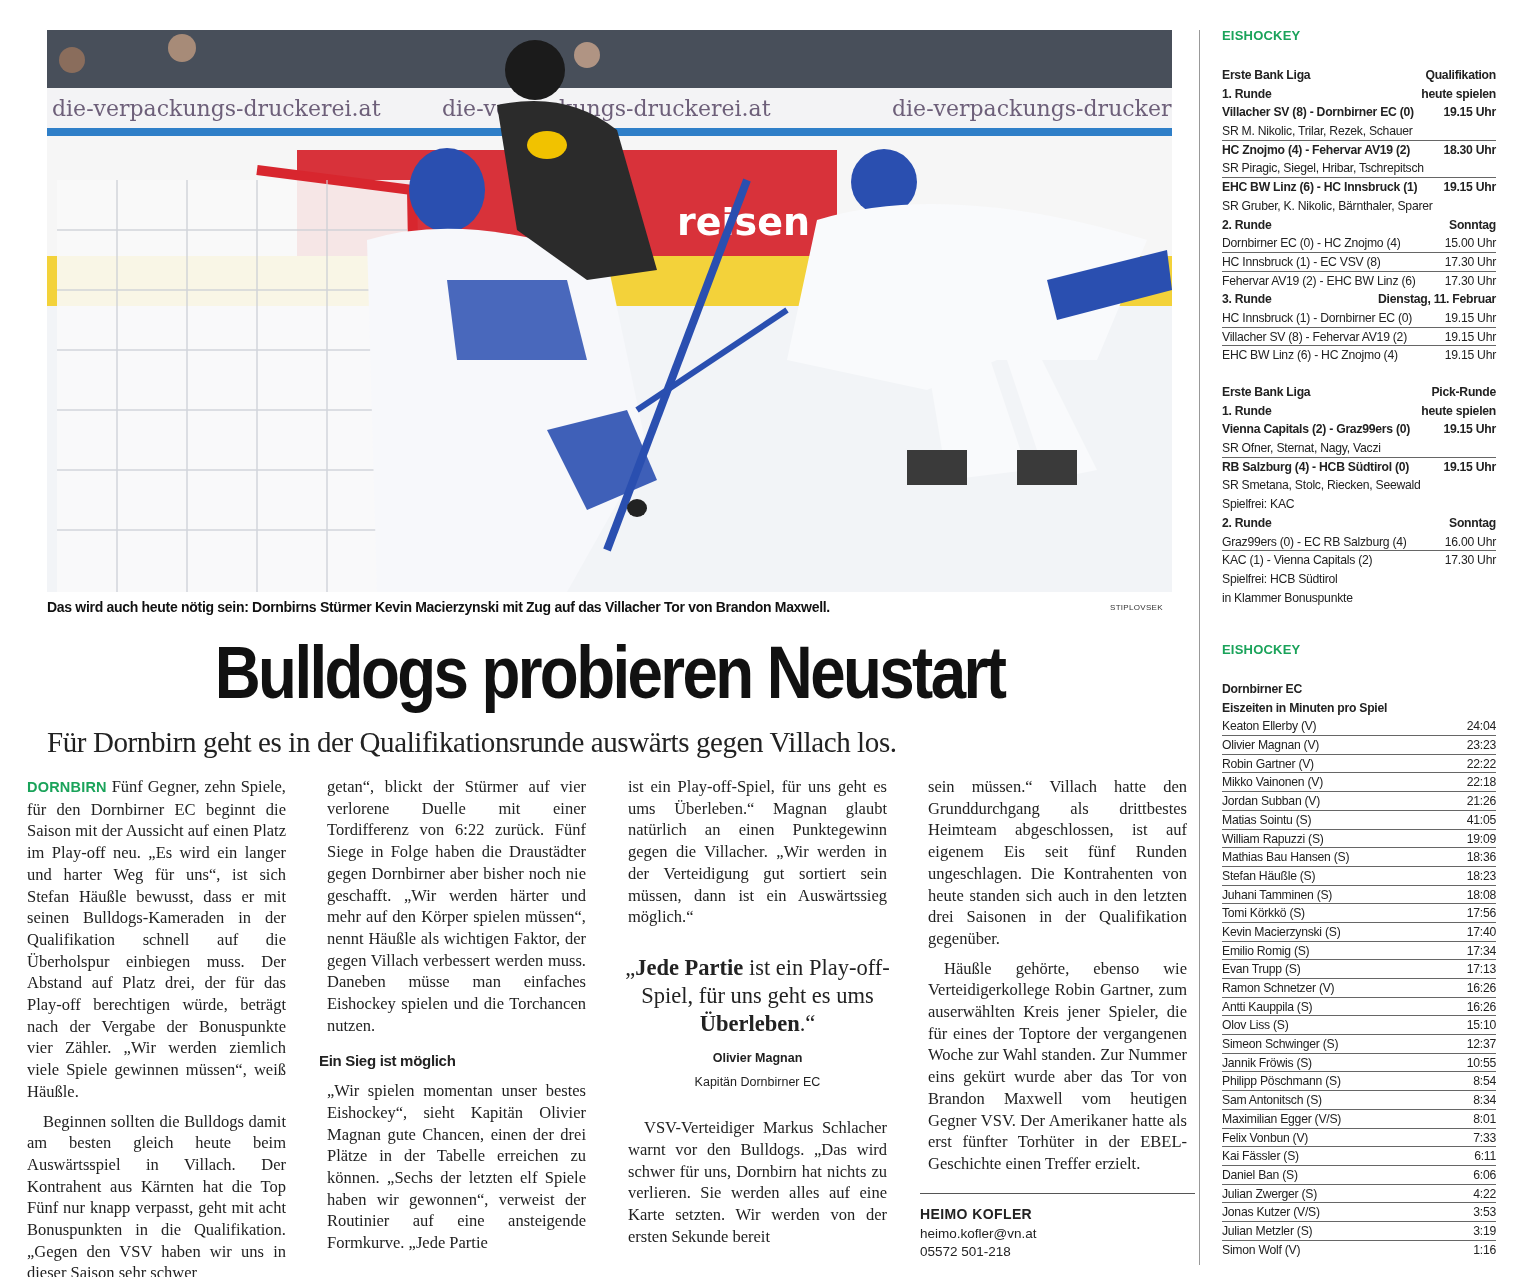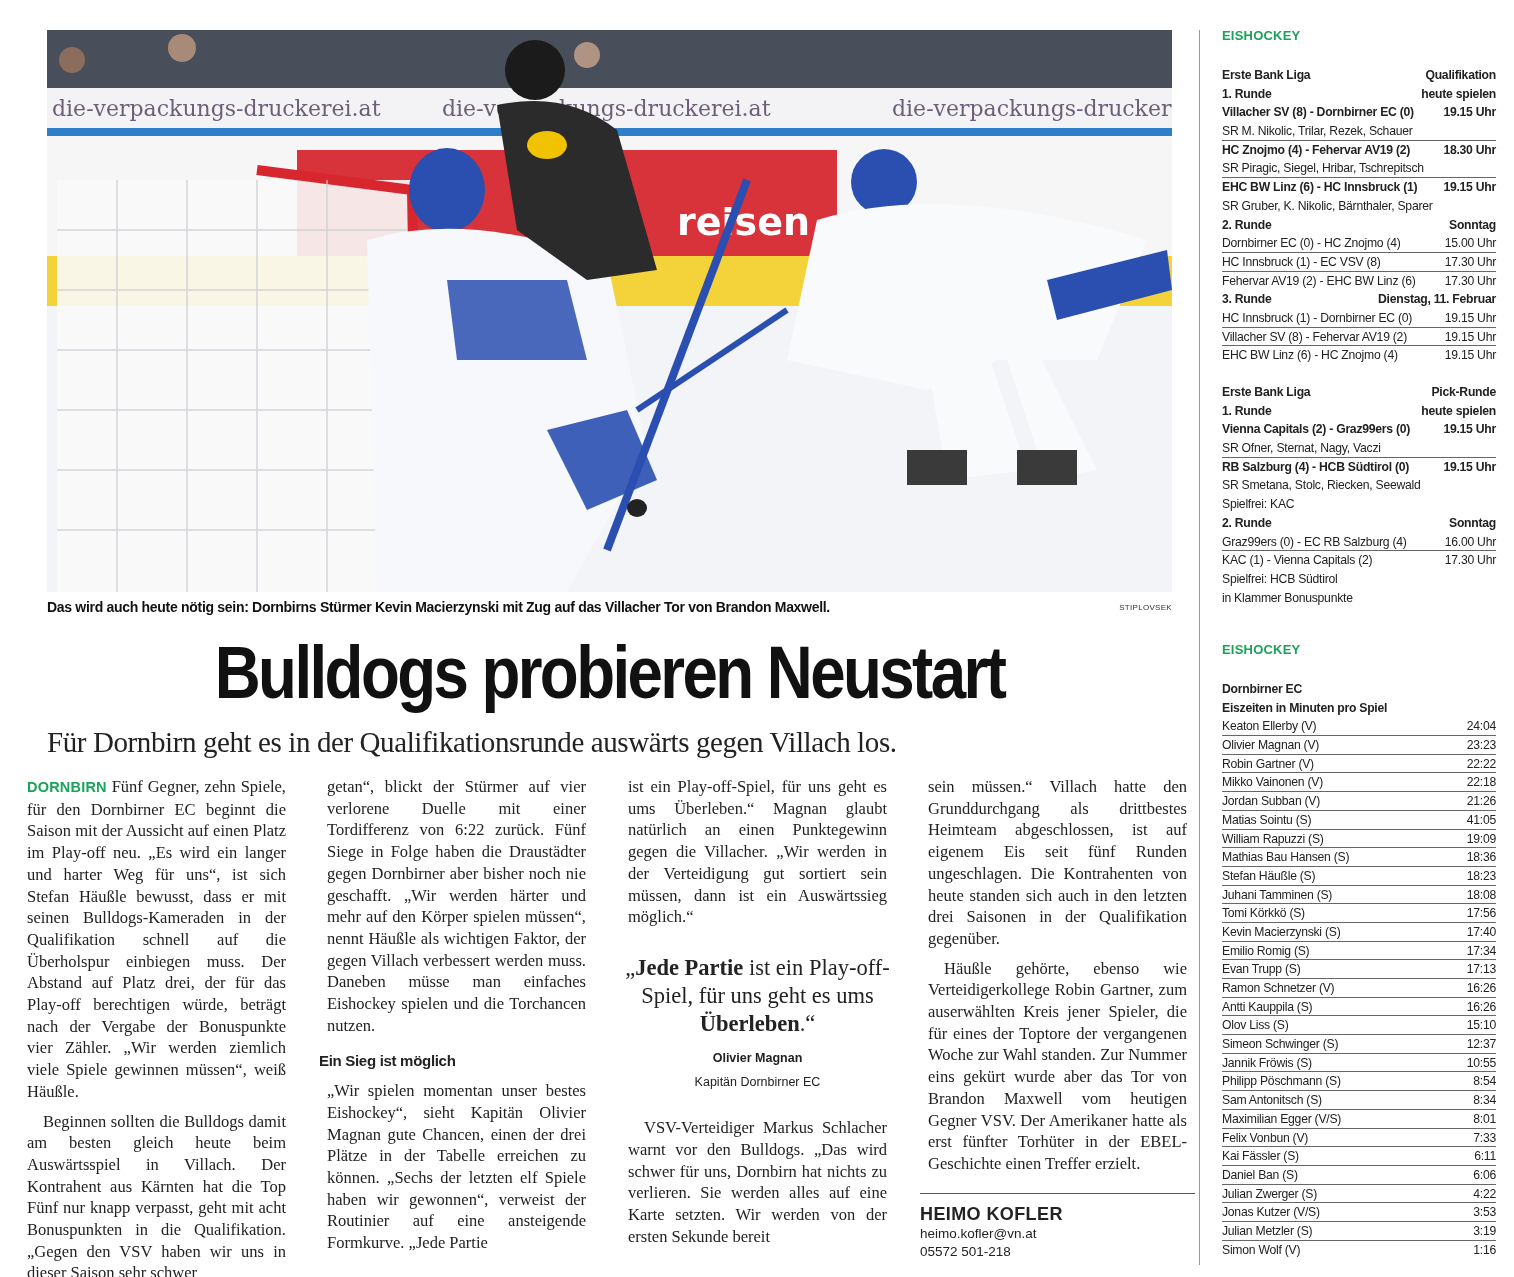--- a/index.html
+++ b/index.html
@@ -4,21 +4,21 @@
 <style>
   html, body { margin:0; padding:0; background:#fff; }
   body { width:1514px; height:1277px; position:relative; overflow:hidden; color:#1d1d1d; }
   .abs { position:absolute; }
 
   
   #photo { left:47px; top:30px; width:1125px; height:562px; overflow:hidden; background:#22c55e; }
   #photo svg { width:100%; height:100%; display:block; }
 
   .caption { left:47px; top:599px; width:1000px; font-family:"Liberation Sans", sans-serif; font-size:14px; font-weight:bold; letter-spacing:-0.3px; color:#111; }
-  .credit { left:1110px; top:603px; width:62px; text-align:right; font-family:"Liberation Sans", sans-serif; font-size:8px; letter-spacing:0.3px; color:#333; }
+  .credit { left:1110px; top:603px; width:62px; font-family:"Liberation Sans", sans-serif; font-size:8px; letter-spacing:0.3px; color:#333; }
 
   
   .headline { left:47px; top:628px; width:1125px; text-align:center; font-family:"Liberation Sans", sans-serif; font-weight:bold; font-size:74px; line-height:90px; letter-spacing:-3px; color:#111; transform:scaleX(0.86); transform-origin:center; }
   .subhead { left:47px; top:724px; width:1125px; text-align:left; font-family:"Liberation Serif", serif; font-size:29px; line-height:36px; color:#222; letter-spacing:-0.4px; }
 
   
   .col { top:768px; width:275px; font-family:"Liberation Serif", serif; font-size:16.5px; line-height:21.7px; text-align:justify; hyphens:manual; color:#222; }
   .col p { margin:8px; }
   .col p.ind { text-indent:16px; }
   #col1 { left:19px; }
@@ -27,21 +27,21 @@
   #col4 { left:920px; }
   .dateline { font-family:"Liberation Sans", sans-serif; font-weight:bold; color:#1aa35a; font-size:14.5px; letter-spacing:0.2px; }
   .subhd { font-family:"Liberation Sans", sans-serif; font-weight:bold; font-size:15px; margin:14px 0 4px 0; letter-spacing:-0.3px; }
 
   .pullquote { text-align:center; font-family:"Liberation Serif", serif; font-size:22.5px; line-height:28px; color:#222; margin:26px 0 0 0; }
   .pullquote b { font-weight:bold; }
   .pq-name { text-align:center; font-family:"Liberation Sans", sans-serif; font-weight:bold; font-size:12.5px; margin-top:10px; }
   .pq-role { text-align:center; font-family:"Liberation Sans", sans-serif; font-size:12.5px; margin-top:2px; margin-bottom:24px; }
 
   .author-rule { height:1px; background:#555; margin:18px 0 10px 0; }
-  .author { font-family:"Liberation Sans", sans-serif; font-weight:bold; font-size:18px; letter-spacing:0.4px; }
+  .author { font-family:"Liberation Sans", sans-serif; font-weight:bold; font-size:14px; letter-spacing:0.4px; }
   .author-line { font-family:"Liberation Sans", sans-serif; font-size:13.5px; line-height:18px; }
 
   
   #sidebar-rule { left:1199px; top:30px; width:1px; height:1235px; background:#999; }
   .sidebar { left:1222px; width:274px; font-family:"Liberation Sans", sans-serif; font-size:12.2px; color:#222; letter-spacing:-0.25px; }
   .sb-kicker { color:#1aa35a; font-weight:bold; font-size:13px; letter-spacing:0.2px; height:20px; }
   .sb-row { display:flex; justify-content:space-between; height:18.7px; line-height:18.7px; white-space:nowrap; }
   .sb-row.b { font-weight:bold; }
   .sb-row.u { border-bottom:1px solid #666; height:17.7px; }
   .sb-gap { height:18px; }

